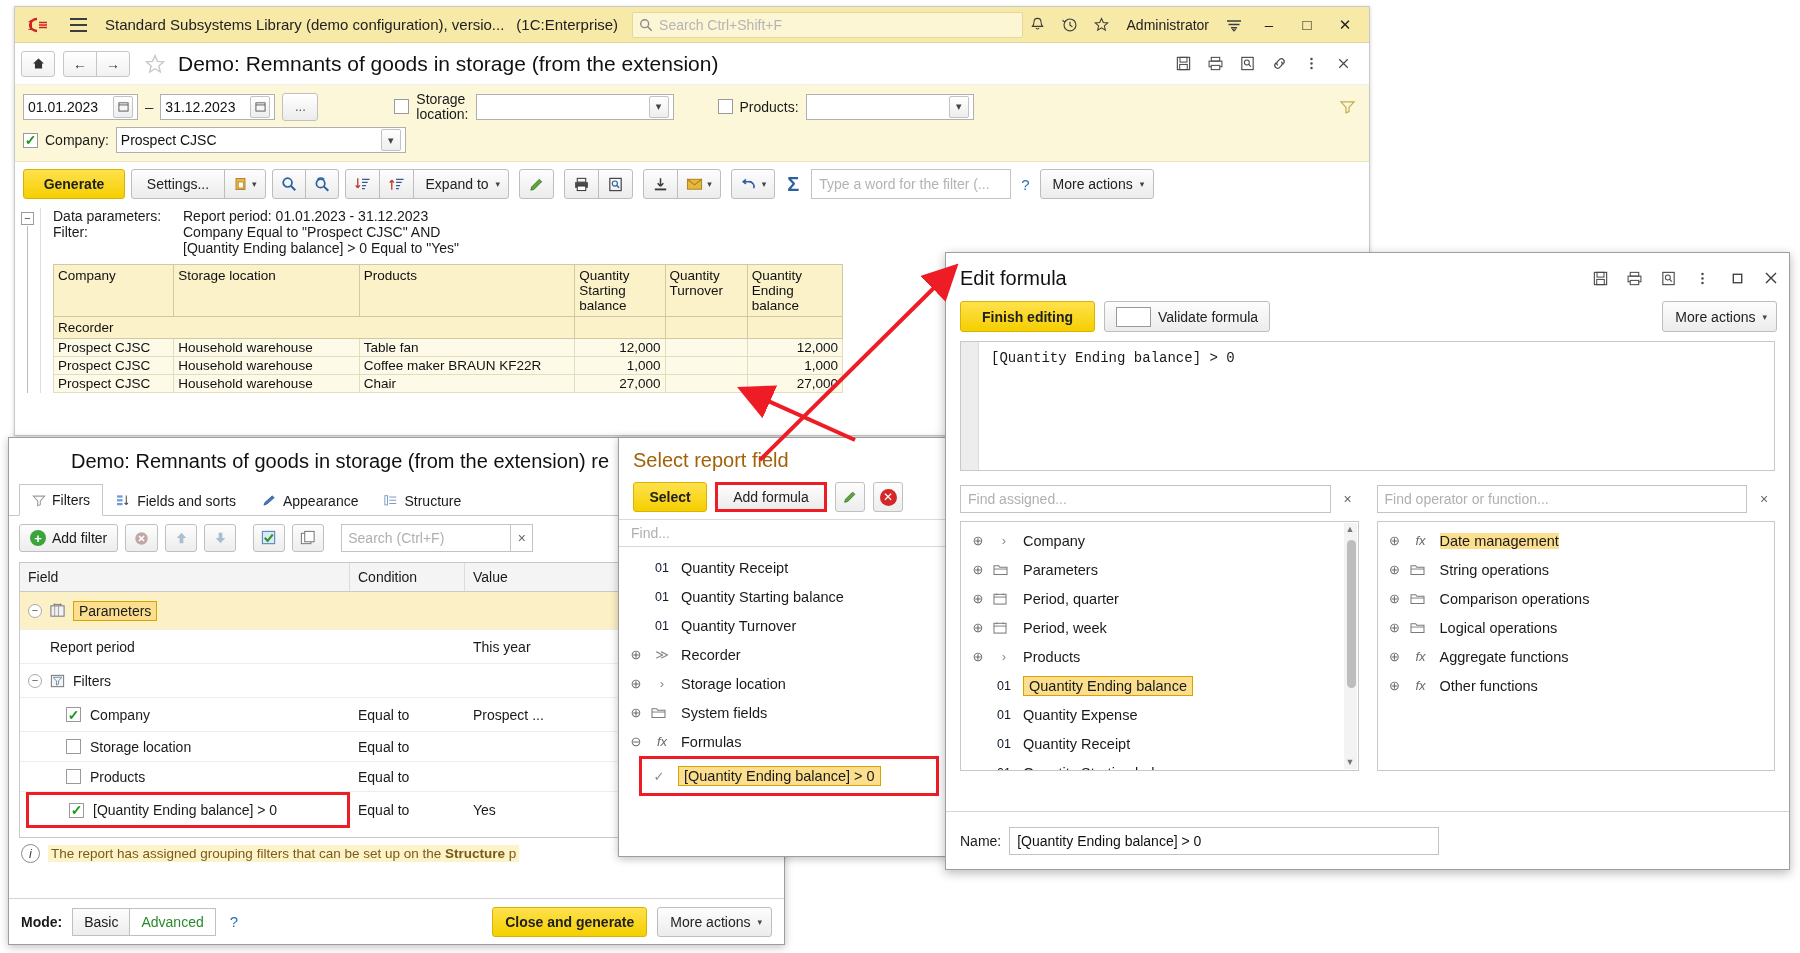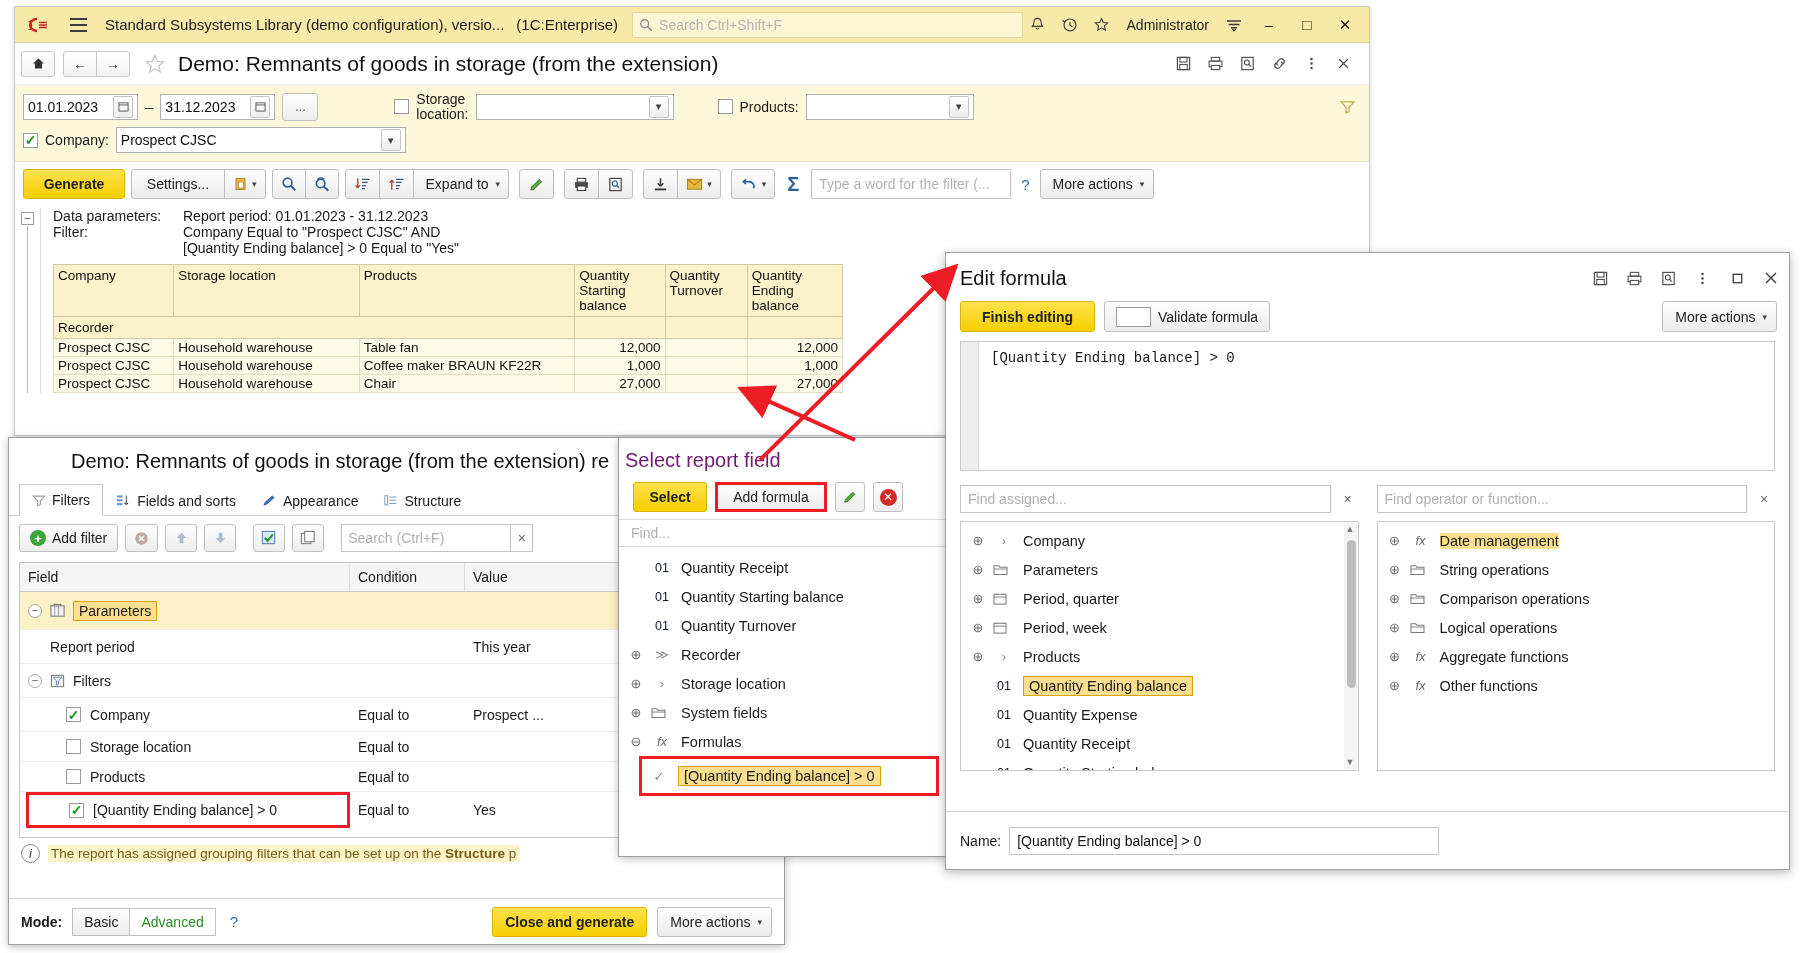--- a/index.html
+++ b/index.html
@@ -168,21 +168,21 @@
   .segbtn div { height:28px; border:1px solid #c0c0c0; background:linear-gradient(#fdfdfd,#ededed);
      display:flex;align-items:center;padding:0 11px;font-size:14px;color:#1a1a1a;cursor:pointer;}
   .segbtn div:last-child { margin-left:-1px; background:#fff; color:#2a8a2a;}
   .footspace { flex:1; }
 
   
   .selfdlg {
     position:absolute; left:618px; top:437px; width:330px; height:420px;
     background:#fff; border:1px solid #9e9e9e; box-shadow: 0 2px 8px rgba(0,0,0,.25);
   }
-  .selfdlg .dlgtitle { font-size:20px;color:#701a75;padding:11px 12px 8px 6px; white-space:nowrap;}
+  .selfdlg .dlgtitle { font-size:20px;color:#a16207;padding:11px 12px 8px 14px; white-space:nowrap;}
   .selfbar { display:flex; align-items:center; gap:8px; padding: 2px 12px 7px 14px;}
   .redbtn { width:30px;height:30px;border:1px solid #c0c0c0;background:linear-gradient(#fdfdfd,#ededed);border-radius:3px;
      display:flex;align-items:center;justify-content:center;cursor:pointer;}
   .redcircle{width:17px;height:17px;border-radius:50%;background:#d42828;color:#fff;display:flex;align-items:center;
      justify-content:center;font-size:12px;line-height:1;}
   .findinp { margin:0 0 0 0; height:28px; border-top:1px solid #d9d9d9; border-bottom:1px solid #d9d9d9;
      display:flex;align-items:center;padding:0 12px;color:#b0b0b0;font-size:14px;}
   .treelist { padding: 6px 0 0 0; font-size:14.5px;}
   .tli { display:flex;align-items:center; height:29px; padding-left:10px; gap:8px;}
   .tli .plusmin { width:14px; text-align:center; color:#6b6b6b; font-size:13px; flex:none;}

